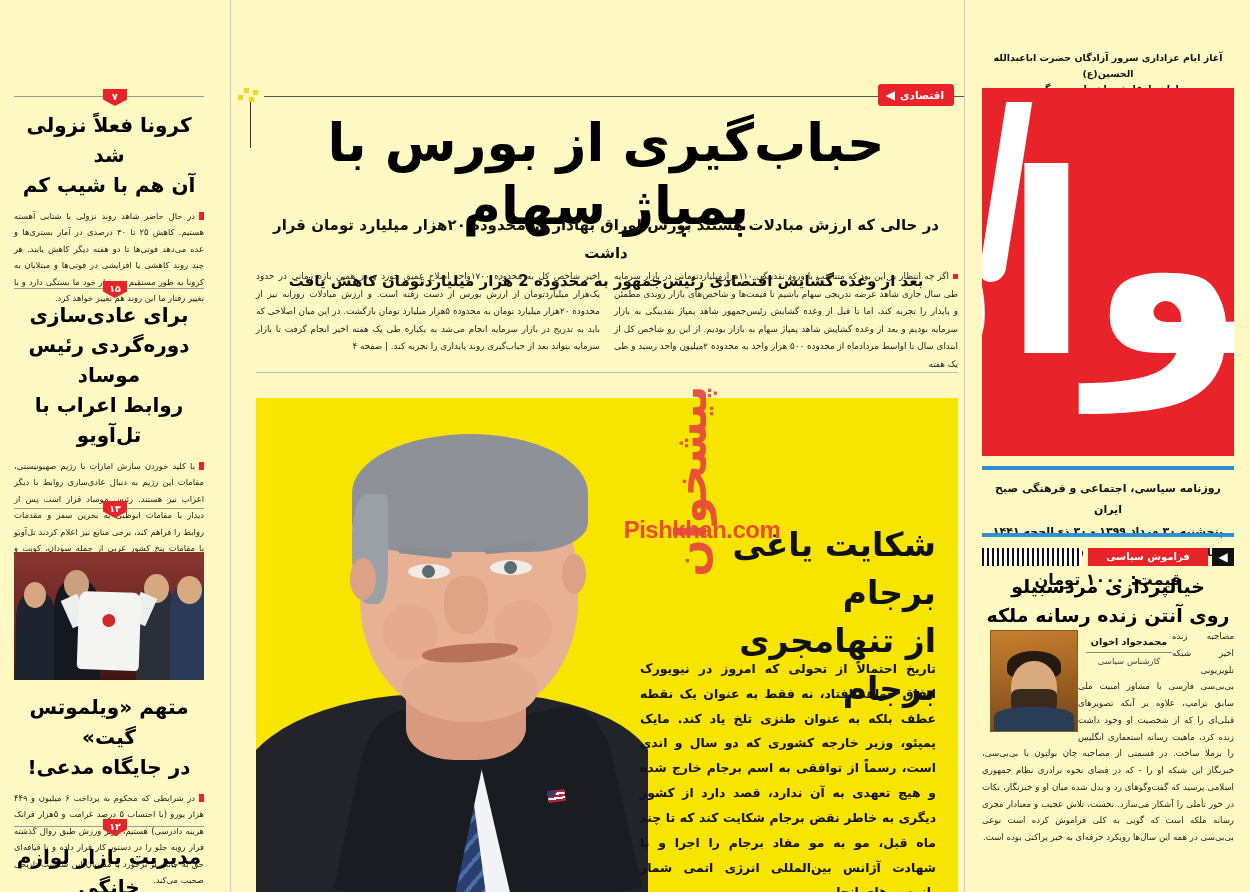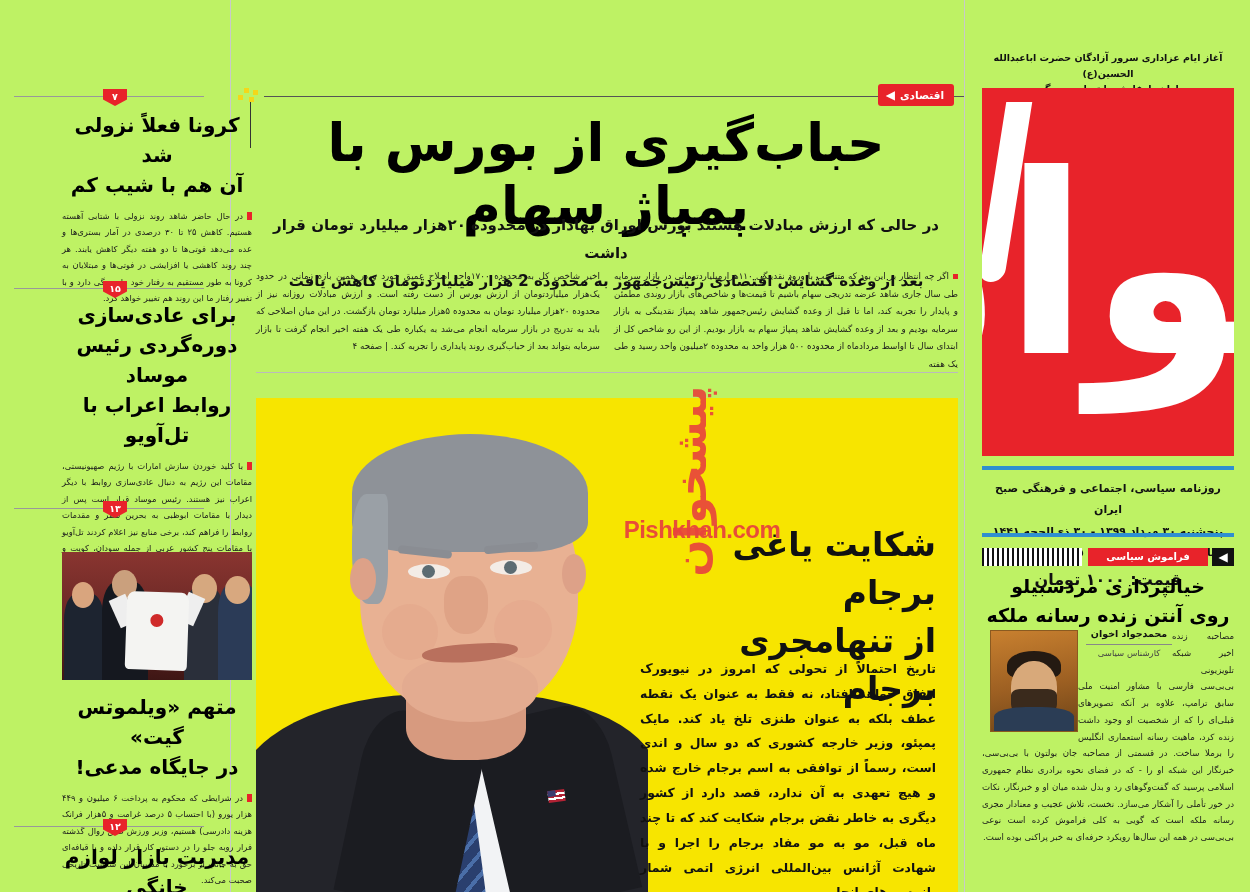--- a/index.html
+++ b/index.html
@@ -3,21 +3,21 @@
 <meta charset="utf-8">
 <title>Javan Newspaper Front Page</title>
 <style>
   html,body{margin:0;padding:0;}
   body{
     width:1250px;height:892px;overflow:hidden;
     background:#ffffff;
     font-family:"DejaVu Sans","Liberation Sans",sans-serif;
     direction:rtl;
   }
-  .page{position:relative;width:1250px;height:892px;background:#bef264;}
+  .page{position:relative;width:1250px;height:892px;background:#fef9c3;}
 
   
   .vrule{position:absolute;top:0;width:1px;background:#c9c9c9;}
 
   
   .masthead-col{position:absolute;right:0;top:0;width:285px;height:892px;}
   .masthead-slogan{
     position:absolute;right:8px;top:50px;width:268px;
     text-align:center;font-size:9.5px;line-height:1.65;color:#111;font-weight:bold;
   }
@@ -80,21 +80,21 @@
   .note-photo .beard{
     position:absolute;left:50%;top:58px;width:46px;height:30px;margin-left:-23px;
     background:#3a2a1c;border-radius:20% 20% 50% 50%;
   }
   .note-photo .body{
     position:absolute;left:50%;bottom:0;width:80px;height:24px;margin-left:-40px;
     background:#2b3d55;border-radius:40% 40% 0 0;
   }
   .note-caption{
     clear:none;text-align:center;font-size:9.5px;font-weight:bold;color:#111;
-    width:86px;float:left;margin:0 0 2px 8px;
+    width:86px;float:left;margin:8px 0 2px 8px;
   }
   .note-caption-rule{width:86px;height:1px;background:#888;float:left;margin:3px 0 3px 8px;}
   .note-role{
     width:86px;float:left;text-align:center;font-size:8.5px;color:#444;margin:0 0 4px 8px;
   }
   .note-text{
     font-size:8.6px;line-height:1.95;text-align:justify;color:#1a1a1a;
   }
 
   
@@ -213,21 +213,21 @@
     white-space:nowrap;opacity:.92;
   }
   .wm-en{
     position:absolute;right:-52px;top:96px;width:200px;text-align:center;
     font-size:24px;color:#e8453c;font-weight:bold;letter-spacing:-0.5px;opacity:.95;
     font-family:"Liberation Sans",sans-serif;direction:ltr;
   }
 
   
   .side-col{position:absolute;left:0;top:0;width:230px;height:892px;}
-  .side-item{position:absolute;left:14px;width:190px;margin-left:48px;}
+  .side-item{position:absolute;left:14px;width:190px;}
   .side-rule{position:absolute;left:14px;width:190px;height:1px;background:#999;}
   .pagetag{
     position:absolute;left:50%;margin-left:-12px;width:24px;height:17px;
     background:#e8232a;color:#fff;font-size:9.5px;font-weight:bold;
     line-height:15px;text-align:center;
     clip-path:polygon(0 0,100% 0,100% 62%,50% 100%,0 62%);
   }
   .side-title{
     text-align:center;font-size:20px;font-weight:bold;line-height:1.5;color:#000;
   }

